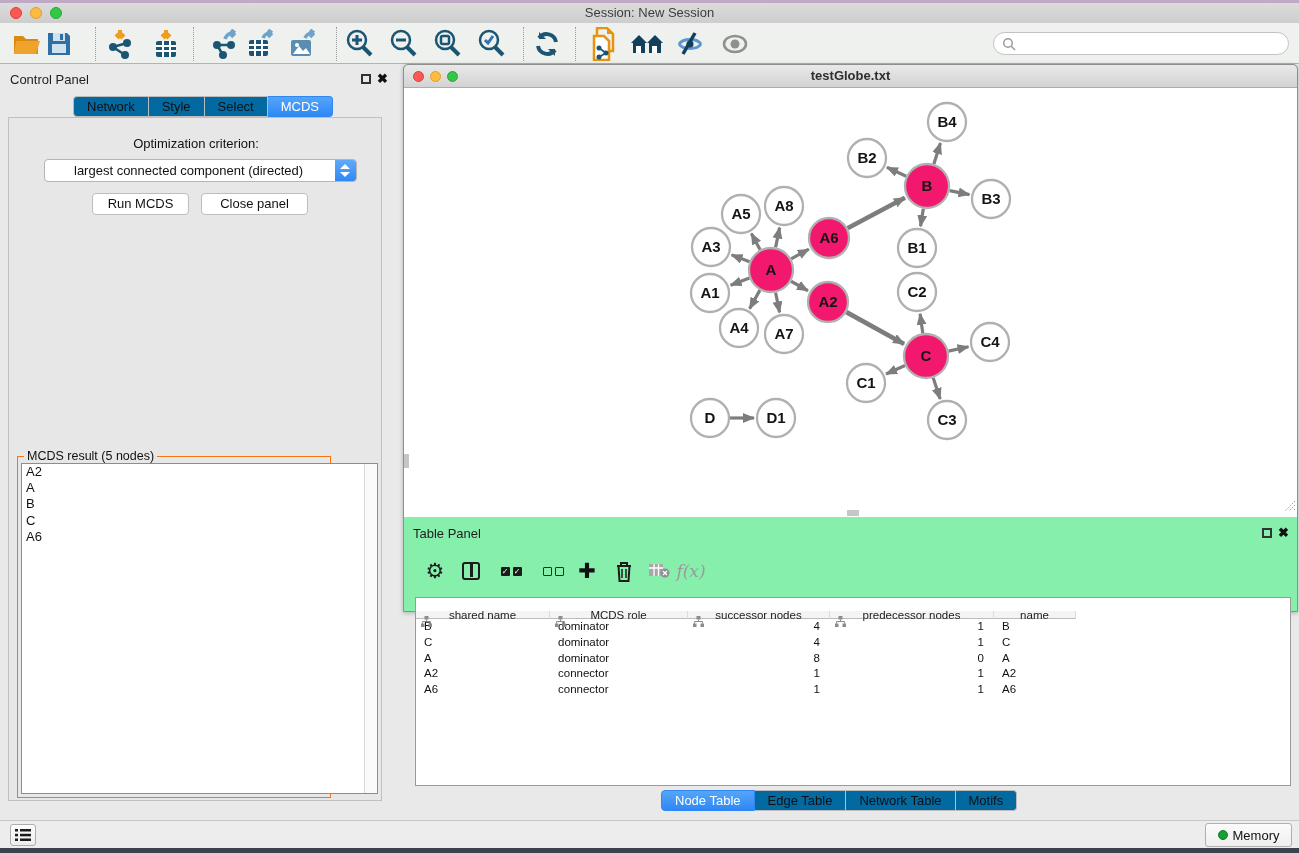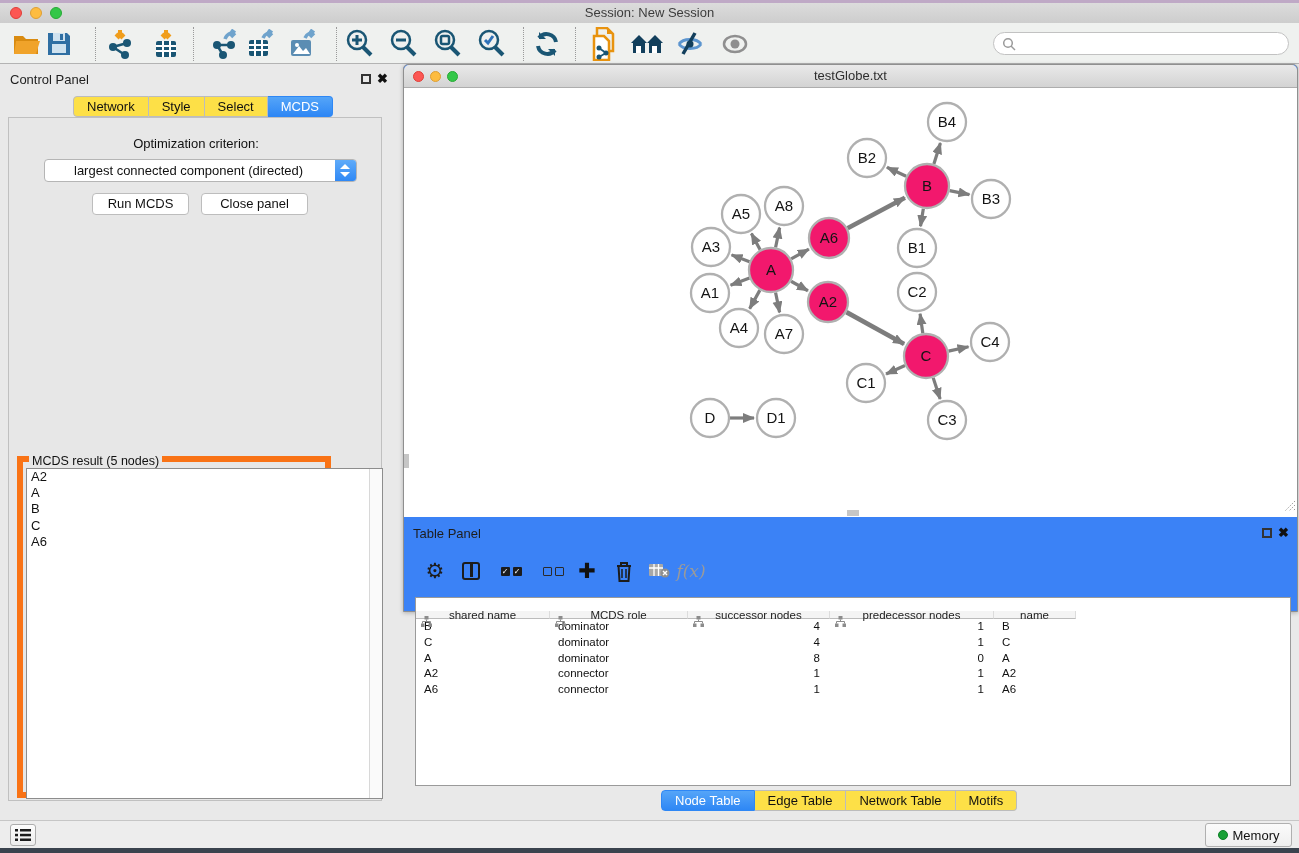--- a/index.html
+++ b/index.html
@@ -28,21 +28,21 @@
                border:none; outline:none; font-size:12px; background:transparent; }
   .searchbox .mag { position:absolute; left:8px; top:4px; }
 
   
   .cp-header { position:absolute; left:0; top:66px; width:390px; height:26px; }
   .panel-title { position:absolute; left:10px; top:6px; font-size:13px; color:#1e1e1e; }
   .float-btn { position:absolute; width:10px; height:10px; border:2px solid #333; top:8px; }
   .close-btn { position:absolute; top:5px; font-size:13px; font-weight:bold; color:#111; }
 
   .seg-group { position:absolute; display:flex; }
-  .seg-btn { height:21px; line-height:19px; font-size:13px; color:#111; background:#fde047;
+  .seg-btn { height:21px; line-height:19px; font-size:13px; color:#111; background:#0369a1;
              border:1px solid #bcbcbc; border-left:none; padding:0 13px; text-align:center; }
   .seg-btn:first-child { border-left:1px solid #bcbcbc; border-radius:4px 0 0 4px; }
   .seg-btn:last-child { border-radius:0 4px 4px 0; }
   .seg-btn.sel { background:linear-gradient(#55a5f8,#2e87f5); color:#fff; border-color:#2e87f5; }
 
   .cp-box { position:absolute; left:8px; top:117px; width:374px; height:684px;
             background:#e7e7e7; border:1px solid #c0c0c0; }
   .opt-label { position:absolute; left:0; top:18px; width:374px; text-align:center;
                font-size:13px; color:#111; }
   .dropdown { position:absolute; left:35px; top:41px; width:313px; height:23px; background:#fff;
@@ -51,33 +51,33 @@
   .dd-step { position:absolute; right:0; top:0; width:21px; height:21px; border-radius:0 3px 3px 0;
              background:linear-gradient(#5fabf9,#2f88f5); }
   .dd-step .up, .dd-step .dn { position:absolute; left:5px; width:0; height:0;
              border-left:5px solid transparent; border-right:5px solid transparent; }
   .dd-step .up { top:4px; border-bottom:5px solid #fff; }
   .dd-step .dn { bottom:4px; border-top:5px solid #fff; }
   .cp-btn { position:absolute; top:75px; height:22px; background:#fff; border:1px solid #bdbdbd;
             border-radius:4px; font-size:13px; color:#111; text-align:center; line-height:20px; }
 
   .result-box { position:absolute; left:8px; top:338px; width:314px; height:342px;
-                border:6px solid #f97316; }
+                border:1px solid #f97316; }
   .result-legend { position:absolute; left:6px; top:-8px; background:#e7e7e7; padding:0 3px;
                 font-size:12.5px; color:#111; }
   .result-list { position:absolute; left:3px; top:6px; width:357px; height:331px; background:#fff;
                 border:1px solid #8d8d8d; overflow:hidden; }
   .result-item { font-size:13px; color:#111; line-height:16.2px; padding-left:4px; }
   .result-scroll { position:absolute; right:0; top:0; width:13px; height:100%;
                 background:#fafafa; border-left:1px solid #d8d8d8; }
 
   
   .net-win { position:absolute; left:403px; top:64px; width:895px; height:548px;
-             background:#3b82f6; border:1px solid #8f8f8f; border-radius:5px 5px 0 0;
-             box-shadow:0 1px 4px rgba(0,0,0,.25); }
+             background:#86efac; border:1px solid #8f8f8f; border-radius:5px 5px 0 0;
+             box-shadow:0 1px 4px rgba(0,0,0,.25);font-weight:bold; }
   .net-title { position:absolute; left:0; top:0; width:100%; height:23px;
              background:linear-gradient(#e9e9e9,#d3d3d3); border-bottom:1px solid #adadad;
              border-radius:5px 5px 0 0; }
   .net-title .title { text-align:center; font-size:13px; color:#2e2e2e; line-height:22px; }
   .net-title .lights { left:9px; top:6px; gap:6px; }
   .net-title .light { width:11px; height:11px; }
   .net-canvas { position:absolute; left:0; top:23px; width:893px; height:429px; background:#fff; }
   .v-thumb { position:absolute; left:0px; top:366px; width:5px; height:14px; background:#c6c6c6; }
   .h-thumb { position:absolute; left:443px; bottom:1px; width:12px; height:6px; background:#c6c6c6; }
   .grip { position:absolute; right:1px; bottom:1px; }

